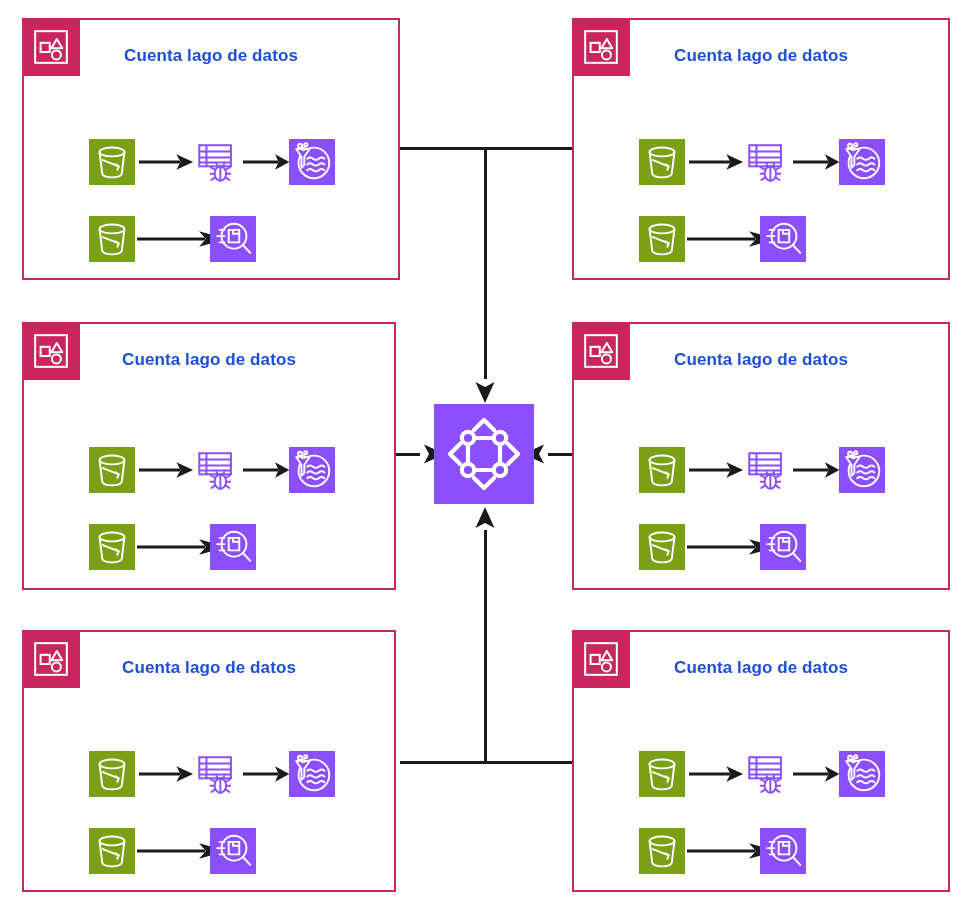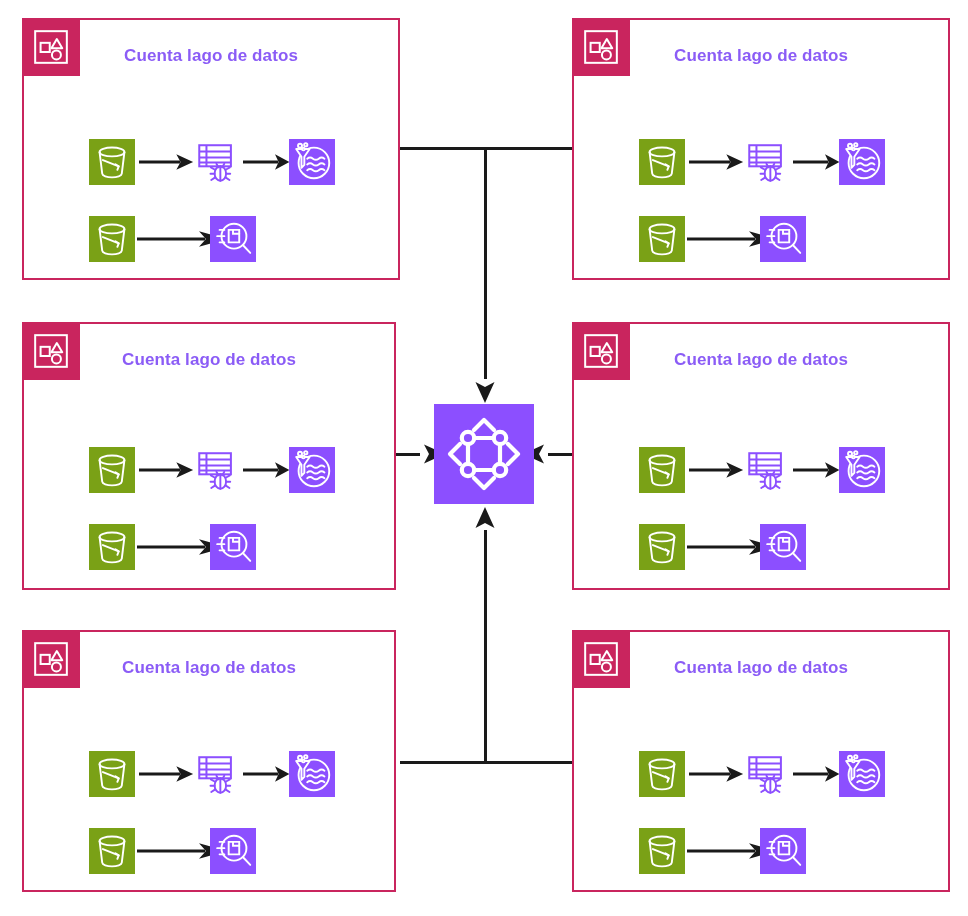--- a/index.html
+++ b/index.html
@@ -35,21 +35,21 @@
     display: flex;
     align-items: center;
     justify-content: center;
   }
   .panel-title {
     position: absolute;
     left: 0;
     right: 0;
     top: 26px;
     text-align: center;
-    color: #8b5cf6;
+    color: #1d4ed8;
     font-size: 17px;
     font-weight: bold;
     letter-spacing: .1px;
     pointer-events: none;
   }
 
   
   .svc {
     position: absolute;
     width: 46px;

